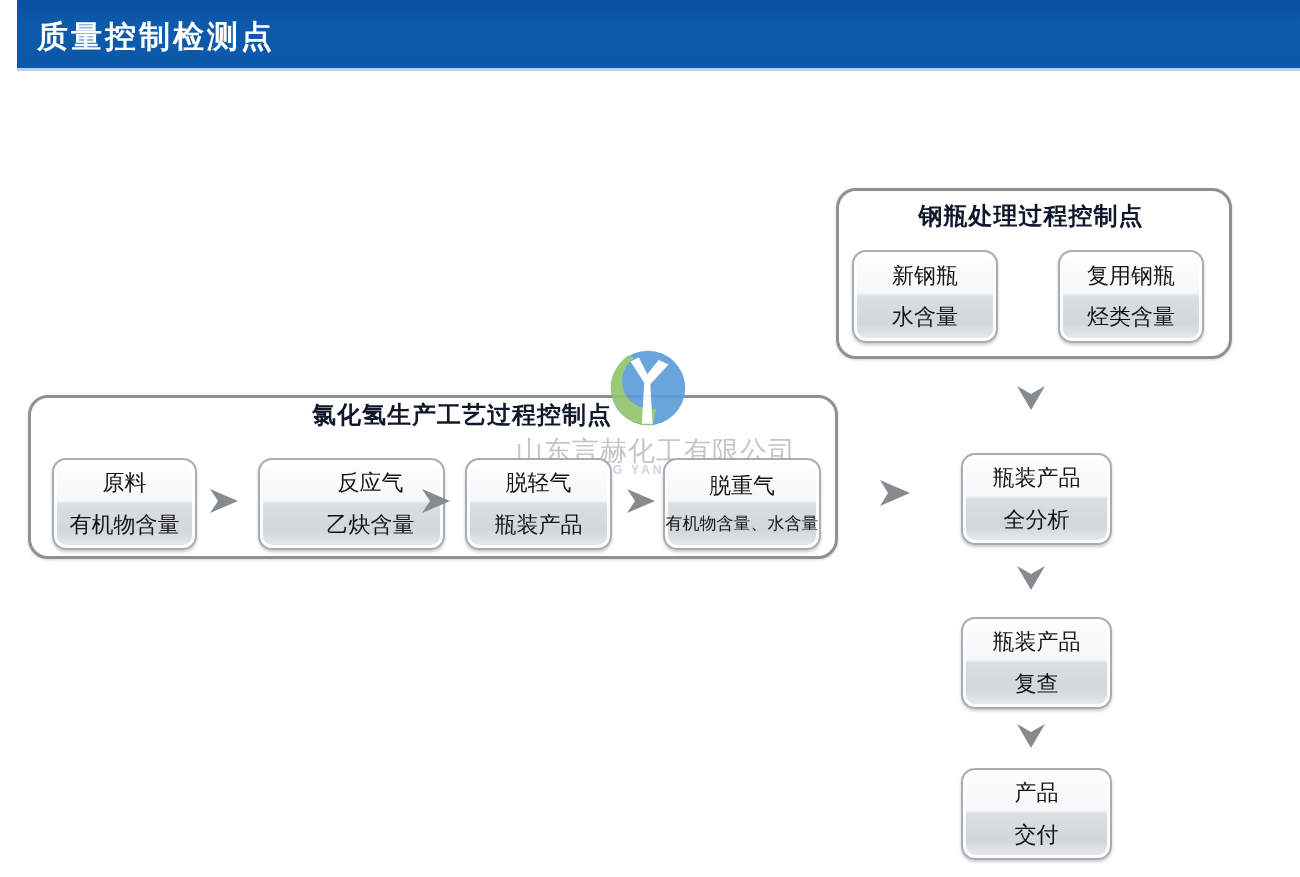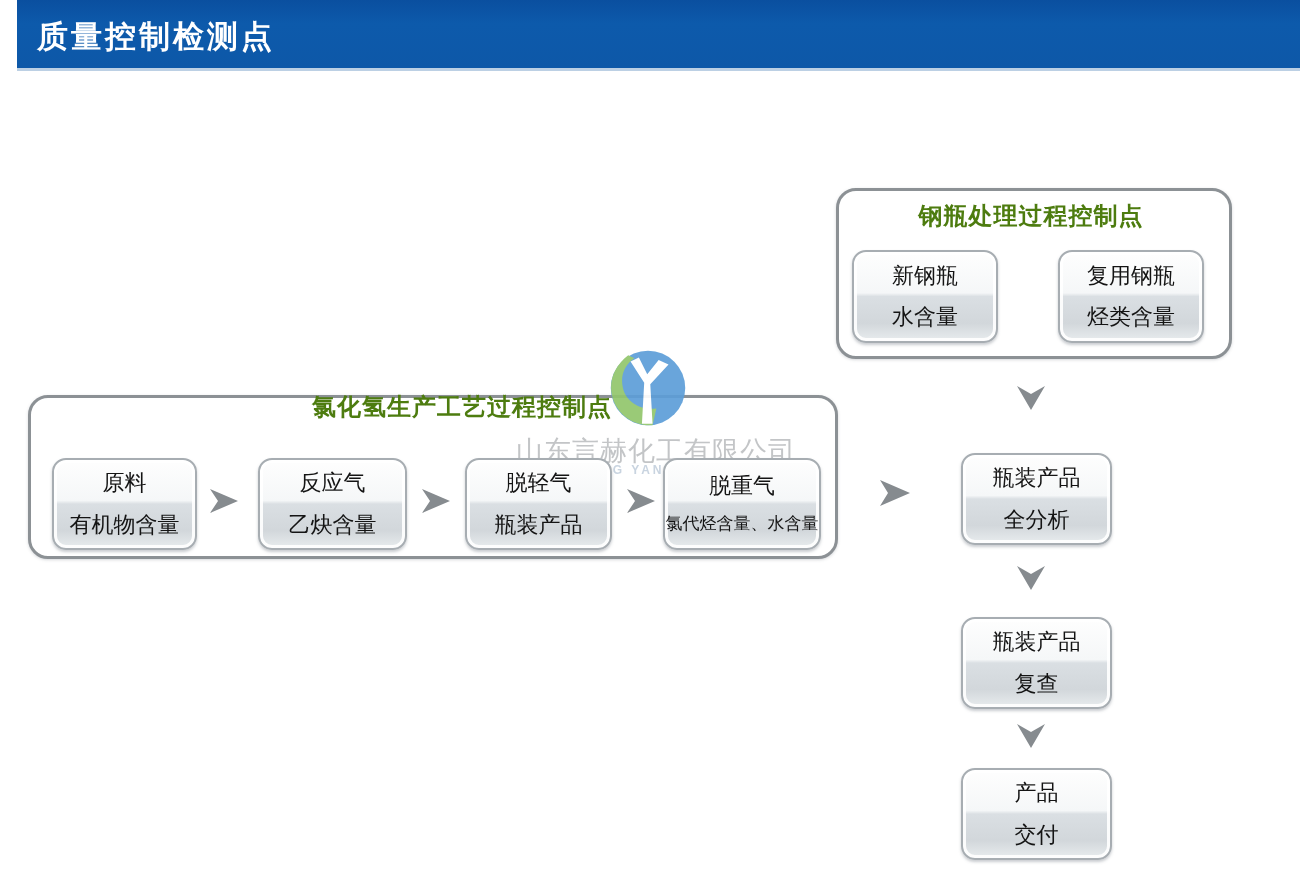--- a/index.html
+++ b/index.html
@@ -19,21 +19,21 @@
     padding:16px 0 0 20px;
   }
   
   .group{
     position:absolute;background:#ffffff;
     border:3px solid #8c9195;border-radius:20px;
     box-shadow:0 1px 3px rgba(90,100,110,.25);
   }
   .group-title{
     position:absolute;left:0;right:0;text-align:center;
-    font-size:24px;font-weight:bold;color:#4d7c0f;letter-spacing:1px;
+    font-size:24px;font-weight:bold;color:#0f172a;letter-spacing:1px;
     z-index:3;
   }
   
   .mbox{
     position:absolute;z-index:3;
     border:2px solid #a7adb2;border-radius:14px;
     background:linear-gradient(180deg,#fefefe 0%,#f5f7f8 46%,#dadfe3 50%,#d2d7db 80%,#e8ecee 100%);
     box-shadow:inset 0 0 0 3px rgba(255,255,255,.9),0 2px 3px rgba(100,110,120,.35);
     display:flex;flex-direction:column;align-items:center;justify-content:center;
     gap:17px;
@@ -78,37 +78,37 @@
 
 <div class="mbox" style="left:852px;top:250px;width:142px;height:89px;">
   <div>新钢瓶</div>
   <div>水含量</div>
 </div>
 <div class="mbox" style="left:1058px;top:250px;width:142px;height:89px;">
   <div>复用钢瓶</div>
   <div>烃类含量</div>
 </div>
 
-<div class="group-title" style="left:60px;top:391px;width:804px;">氯化氢生产工艺过程控制点</div>
+<div class="group-title" style="left:60px;top:399px;width:804px;">氯化氢生产工艺过程控制点</div>
 
 <div class="mbox" style="left:52px;top:458px;width:141px;height:88px;">
   <div>原料</div>
   <div>有机物含量</div>
 </div>
-<div class="mbox" style="left:258px;top:458px;width:145px;height:88px;">
+<div class="mbox" style="left:258px;top:458px;width:145px;height:88px;padding-left:38px;">
   <div>反应气</div>
   <div>乙炔含量</div>
 </div>
 <div class="mbox" style="left:465px;top:458px;width:143px;height:88px;justify-content:center;">
   <div>脱轻气</div>
   <div>瓶装产品</div>
 </div>
 <div class="mbox" style="left:663px;top:458px;width:154px;height:88px;text-align:center;">
   <div>脱重气</div>
-  <div class="sm">氯代烃含量、水含量</div>
+  <div class="sm">有机物含量、水含量</div>
 </div>
 
 <svg class="arrow" style="left:208px;top:488px;" width="32" height="26" viewBox="0 0 32 26">
   <path d="M2,1 L30,13 L2,25 L10,13 Z" fill="#868b8f"></path>
 </svg>
 <svg class="arrow" style="left:420px;top:488px;" width="32" height="26" viewBox="0 0 32 26">
   <path d="M2,1 L30,13 L2,25 L10,13 Z" fill="#868b8f"></path>
 </svg>
 <svg class="arrow" style="left:625px;top:488px;" width="32" height="26" viewBox="0 0 32 26">
   <path d="M2,1 L30,13 L2,25 L10,13 Z" fill="#868b8f"></path>

